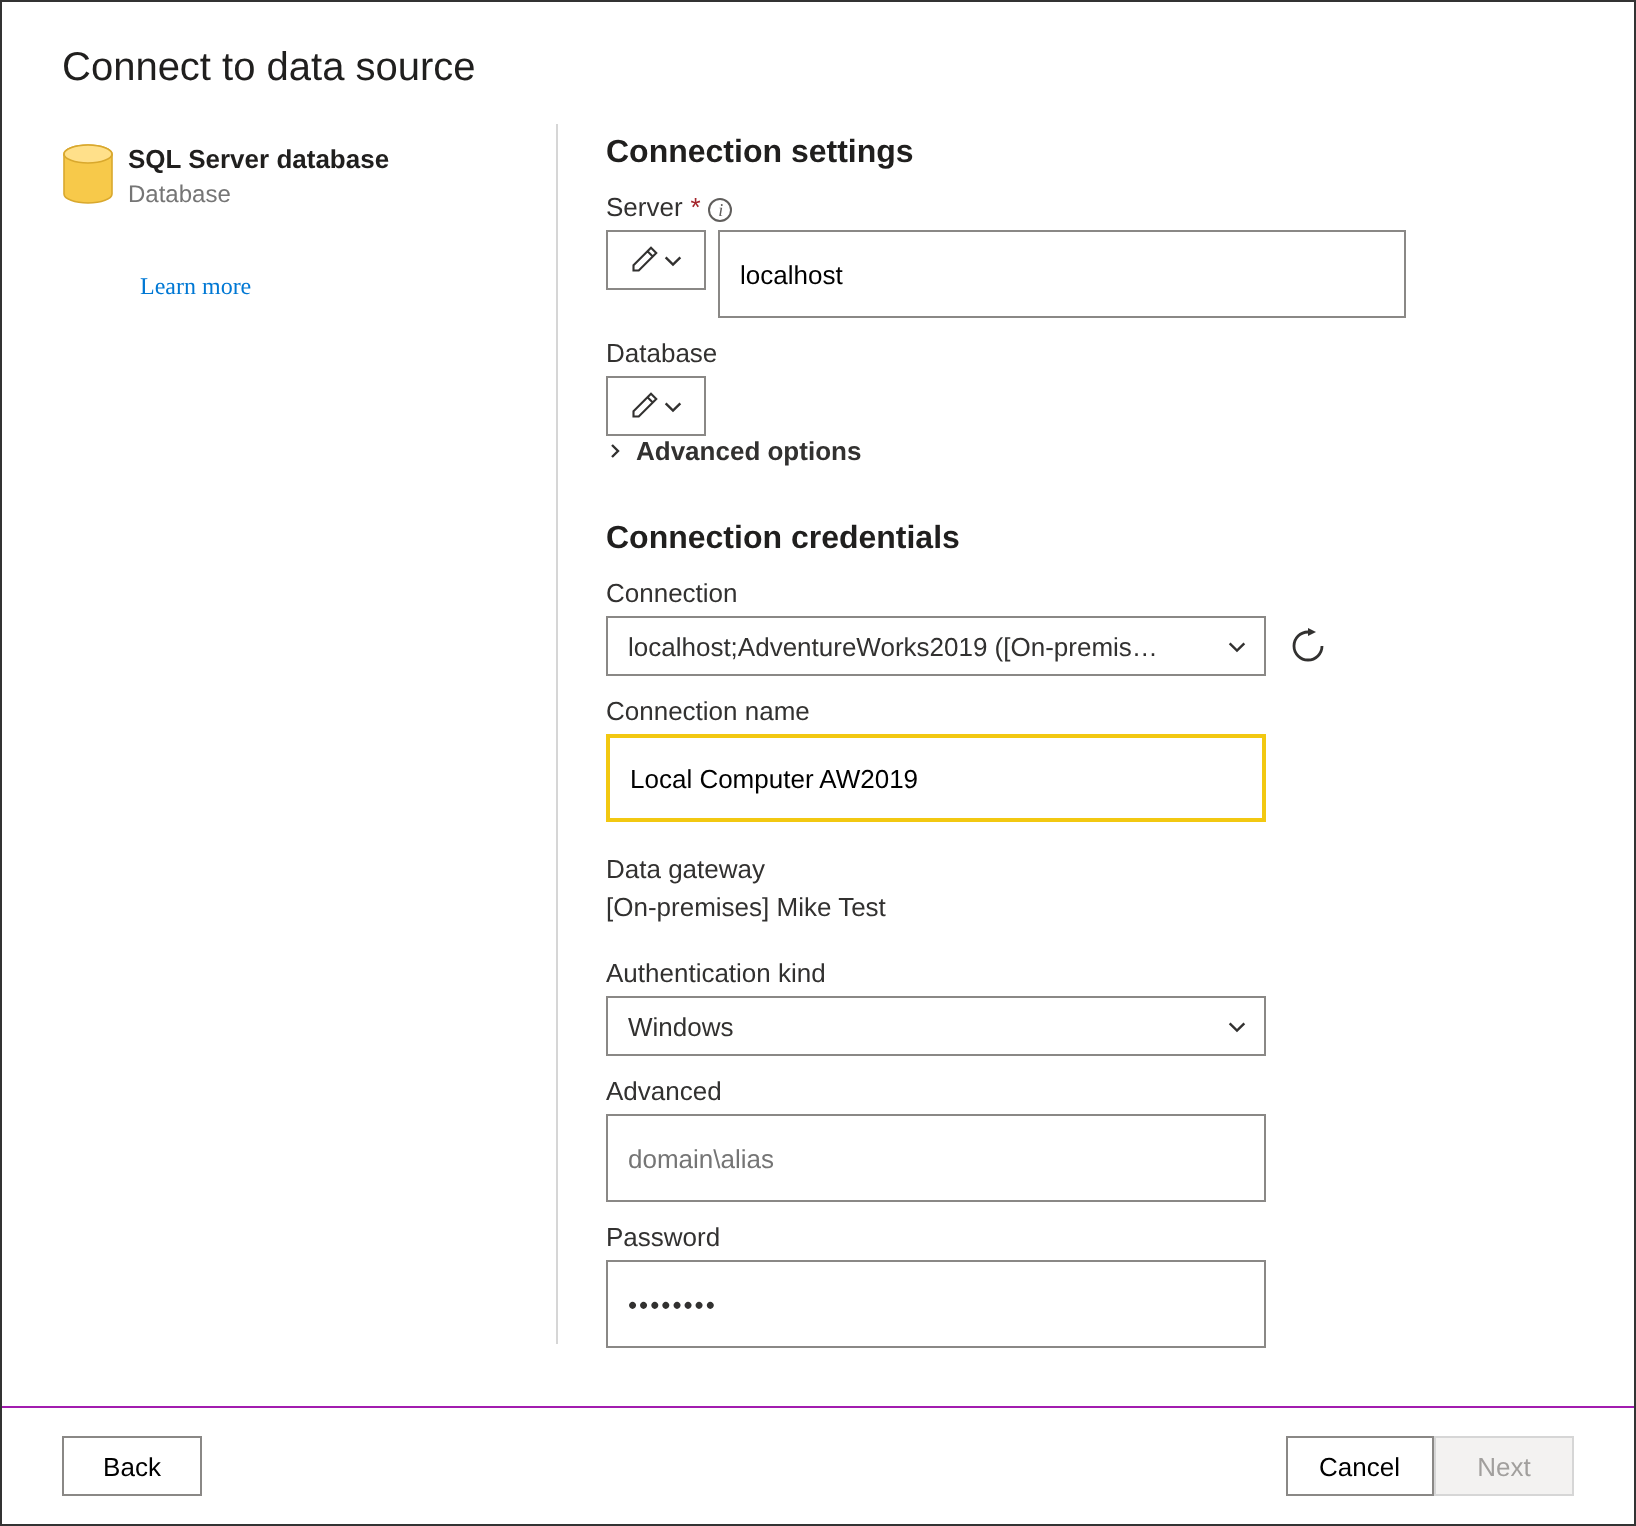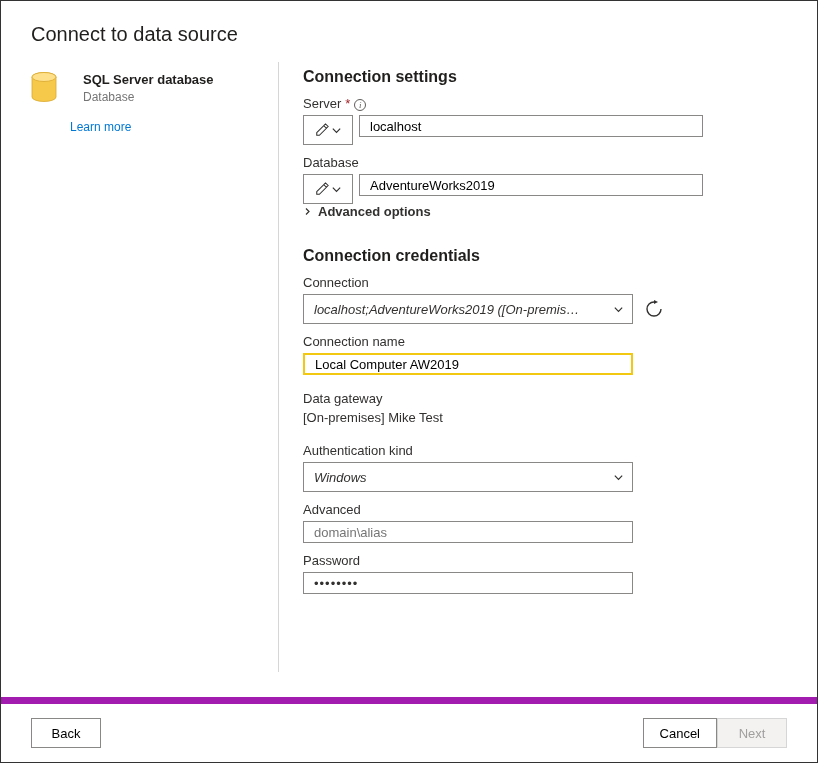--- a/index.html
+++ b/index.html
@@ -32,21 +32,21 @@
       width: 248px;
       border-right: 1px solid #d6d6d6;
       padding-top: 10px;
       padding-right: 18px;
       margin-right: 24px;
       height: 610px;
     }
     .source-item {
       display: flex;
       align-items: flex-start;
-      gap: 26px;
+      gap: 7px;
     }
     .db-icon {
       width: 26px;
       height: 30px;
       flex-shrink: 0;
     }
     .source-title {
       font-size: 13px;
       font-weight: 600;
       color: #201f1e;
@@ -55,22 +55,23 @@
     .source-subtitle {
       font-size: 12px;
       color: #757575;
       margin-top: 1px;
     }
     .learn-more {
       color: #0078d4;
       font-size: 12px;
       text-decoration: none;
       display: inline-block;
-      margin-top: 16px;
+      margin-top: 32px;
       margin-left: 39px;
+      font-family: Liberation Serif, serif;
     }
     .main {
       flex: 1;
       padding-top: 6px;
     }
     .section-title {
       font-size: 16px;
       font-weight: 600;
       margin-bottom: 10px;
       color: #201f1e;
@@ -107,21 +108,21 @@
       height: 30px;
       min-width: 50px;
       display: flex;
       align-items: center;
       justify-content: center;
       gap: 2px;
       padding: 0 6px;
     }
     .text-input {
       border: 1px solid #8a8886;
-      height: 22px;
+      height: 44px;
       padding: 0 10px;
       font-size: 13px;
       flex: 1;
       font-family: inherit;
       outline: none;
     }
     .text-input.highlighted {
       border: 2px solid #f2c811;
       width: 330px;
       flex: none;
@@ -151,38 +152,37 @@
       justify-content: space-between;
       padding: 0 8px 0 10px;
       font-size: 13px;
       cursor: pointer;
       background: #fff;
     }
     .select-text {
       overflow: hidden;
       text-overflow: ellipsis;
       white-space: nowrap;
-      font-style: italic;
     }
     .refresh-icon {
       width: 18px;
       height: 18px;
       cursor: pointer;
     }
     .static-value {
       font-size: 13px;
       color: #323130;
       margin-top: 4px;
     }
     .password-dots {
       letter-spacing: 1px;
     }
     .placeholder { color: #8a8886; }
     .footer {
-      border-top: 7px solid #a21caf;
+      border-top: 1px solid #a21caf;
       padding: 14px 30px;
       display: flex;
       justify-content: space-between;
       align-items: center;
     }
     .footer-right { display: flex; }
     .btn {
       border: 1px solid #8a8886;
       background: #fff;
       height: 30px;
@@ -255,21 +255,20 @@
     <div class="field-label">Database</div>
     <div class="input-row">
       <div class="edit-mode">
         <svg class="pencil" viewBox="0 0 16 16">
             <path d="M2 11 L10 3 L13 6 L5 14 L2 14 Z M10 3 L12 1 L15 4 L13 6" fill="none" stroke="#323130" stroke-width="1.2"></path>
           </svg>
         <svg class="chevron" viewBox="0 0 12 12">
             <path d="M2 4 L6 8 L10 4" fill="none" stroke="#323130" stroke-width="1.3"></path>
           </svg>
       </div>
-      <input class="text-input" type="text" value="AdventureWorks2019" style="">
     </div>
 
     <div class="advanced">
       <svg class="chevron" viewBox="0 0 12 12" style="width:9px;height:9px;">
           <path d="M4 2 L8 6 L4 10" fill="none" stroke="#323130" stroke-width="1.6"></path>
         </svg>
       <span>Advanced options</span>
     </div>
 
     <div class="credentials-section">

